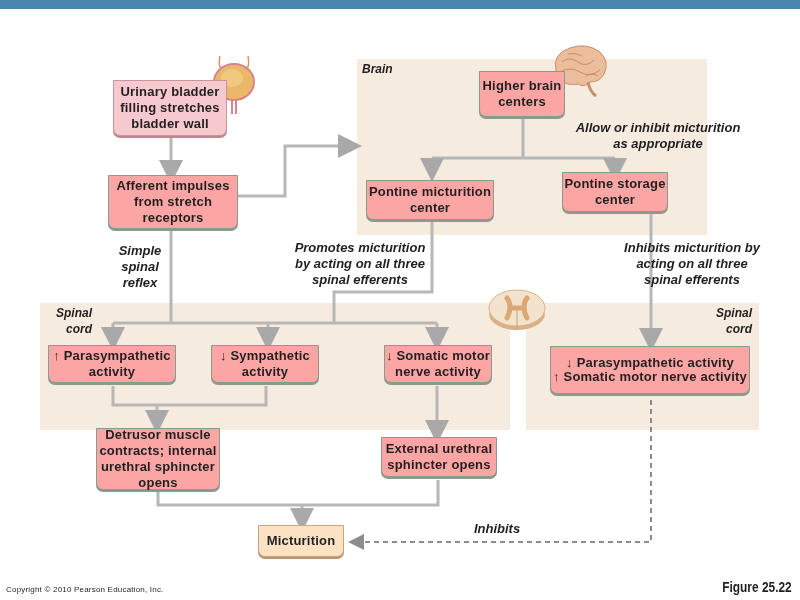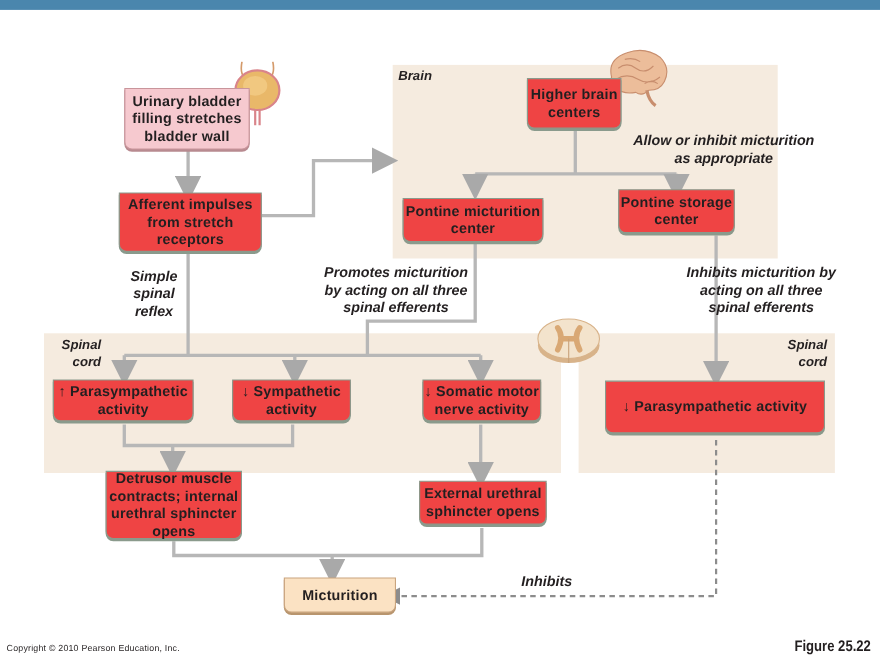--- a/index.html
+++ b/index.html
@@ -1,21 +1,21 @@
 <!DOCTYPE html>
 <html><head>
 <meta charset="utf-8">
 <style>
   html, body { margin: 0; padding: 0; }
   body { width: 800px; height: 600px; position: relative; background: #ffffff; overflow: hidden;
          font-family: "Liberation Sans", sans-serif; color: #231f20; }
   .topbar { position: absolute; left: 0; top: 0; width: 800px; height: 9px; background: #4a86ad; }
   .region { position: absolute; background: #f5ebdf; }
   .box { position: absolute; box-sizing: border-box; border: 1px solid #8a9a8c; border-radius: 0 0 7px 7px;
-         background: #ef4444; box-shadow: 0 2px 0 #8a9a8c; text-align: center; font-weight: bold;
+         background: #fca5a5; box-shadow: 0 2px 0 #8a9a8c; text-align: center; font-weight: bold;
          font-size: 13px; line-height: 16px; display: flex; align-items: center; justify-content: center;
          letter-spacing: 0.2px; }
   .box.pink { background: #f6c9cf; border-color: #c9959b; box-shadow: 0 2px 0 #b88a90; }
   .box.tan { background: #fbe2c3; border-color: #c9a47e; box-shadow: 0 2px 0 #b8956e; }
   .label { position: absolute; font-style: italic; font-weight: bold; font-size: 13px; line-height: 16px; text-align: center; }
   .label.left { text-align: right; }
   .label.right { text-align: right; }
   svg.lines { position: absolute; left: 0; top: 0; width: 800px; height: 600px; pointer-events: none; }
   .footer-left { position: absolute; left: 6px; top: 585px; font-size: 8px; letter-spacing: 0.2px; }
   .footer-right { position: absolute; right: 8px; top: 579px; font-size: 14px; font-weight: bold; transform: scaleX(0.85); transform-origin: right; }
@@ -123,31 +123,32 @@
 <div class="box" style="left:211px;top:345px;width:108px;height:38px;">
   <span><span class="arrow-glyph">↓</span> <span>Sympathetic activity</span></span>
 </div>
 
 <div class="box" style="left:384px;top:345px;width:108px;height:38px;">
   <span><span class="arrow-glyph">↓</span> <span>Somatic motor nerve activity</span></span>
 </div>
 
 <div class="box multi" style="left:550px;top:346px;width:200px;height:48px;line-height:14px;text-align:center;">
   <div><span class="arrow-glyph">↓</span> <span>Parasympathetic activity</span></div>
+  <div><span class="arrow-glyph">↑</span> <span>Somatic motor nerve activity</span></div>
 </div>
 
 <div class="box" style="left:96px;top:428px;width:124px;height:62px;">
   <span>Detrusor muscle contracts; internal urethral sphincter opens</span>
 </div>
 
 <div class="box" style="left:381px;top:437px;width:116px;height:40px;">
   <span>External urethral sphincter opens</span>
 </div>
 
-<div class="box tan" style="left:258px;top:525px;width:102px;height:32px;">
+<div class="box tan" style="left:258px;top:525px;width:86px;height:32px;">
   <span>Micturition</span>
 </div>
 
 <div class="label" style="left:528px;top:120px;width:176px;margin-left:42px;">Allow or inhibit micturition as appropriate</div>
 <div class="label" style="left:112px;top:243px;width:56px;">Simple spinal reflex</div>
 <div class="label" style="left:288px;top:240px;width:144px;">Promotes micturition by acting on all three spinal efferents</div>
 <div class="label" style="left:622px;top:240px;width:140px;">Inhibits micturition by acting on all three spinal efferents</div>
 <div class="label" style="left:470px;top:521px;width:54px;">Inhibits</div>
 
 <div class="footer-left">Copyright © 2010 Pearson Education, Inc.</div>

